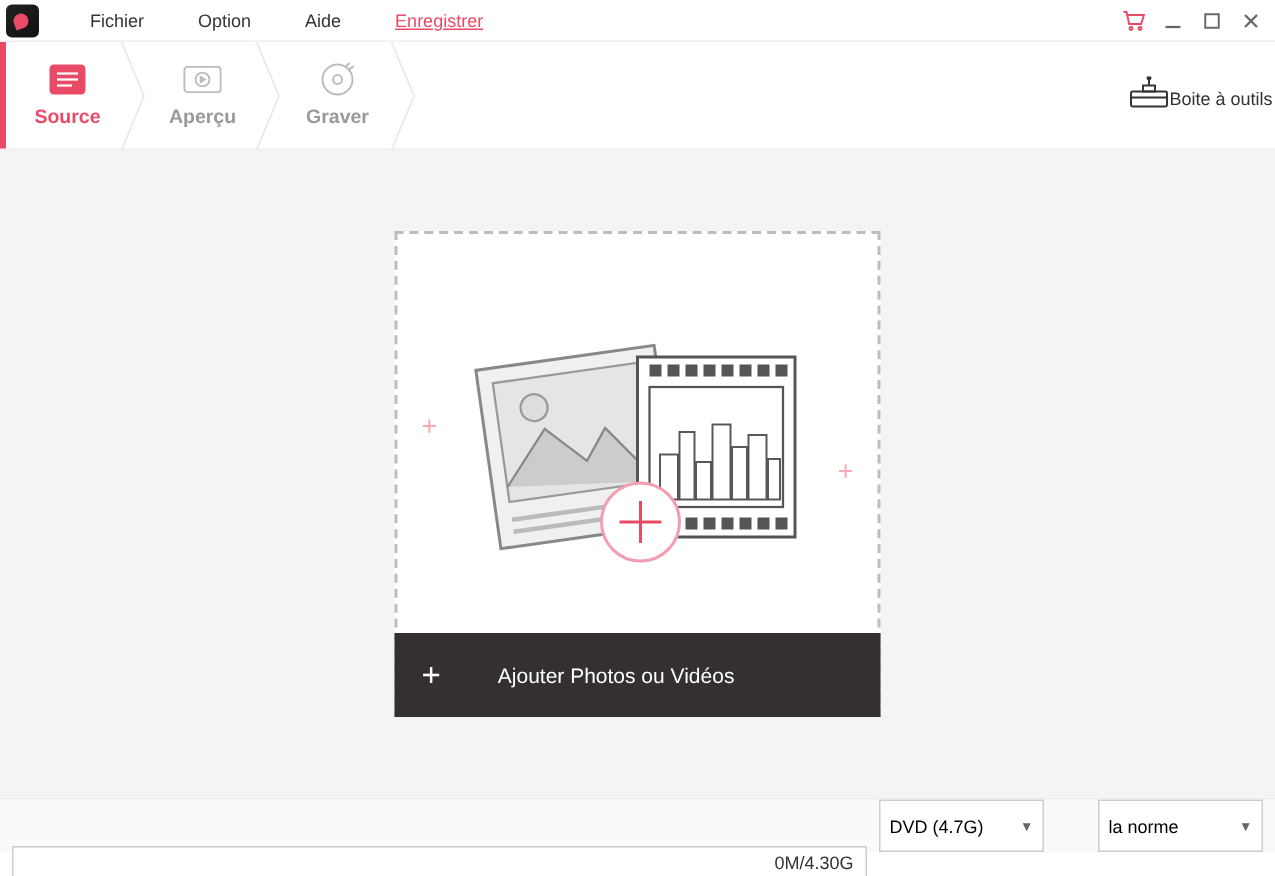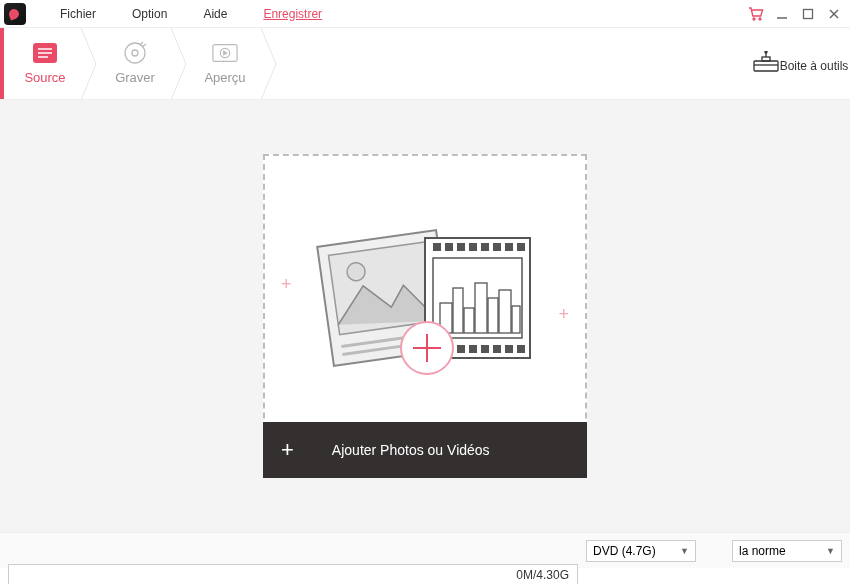--- a/index.html
+++ b/index.html
@@ -12,42 +12,42 @@
   .menu-item { padding: 0 10px; color: #333; cursor: pointer; font-size: 12px; }
   .menu-register { color: #e94a66; text-decoration: underline; }
   .winctrls { margin-left: auto; display: flex; align-items: center; padding-right: 8px; gap: 10px; }
   .winctrl { width: 16px; height: 16px; display: flex; align-items: center; justify-content: center; cursor: pointer; color: #666; }
   .cart-icon svg { stroke: #e94a66; }
 
   
   .tabs-row { height: 72px; display: flex; align-items: center; background: #fff; border-bottom: 1px solid #eee; position: relative; }
   .active-bar { position: absolute; left: 0; top: 0; bottom: 0; width: 4px; background: #e94a66; }
   .steps { display: flex; height: 100%; }
-  .step { width: 90px; display: flex; flex-direction: column; align-items: center; justify-content: center; position: relative; cursor: pointer; }
+  .step { width: 90px; display: flex; flex-direction: column; align-items: center; justify-content: center; position: relative; cursor: pointer; font-weight: bold; }
   .chev { position: absolute; right: -10px; top: 50%; transform: translateY(-50%); width: 20px; height: 72px; pointer-events: none; }
   .chev svg { display: block; }
   .step-label { font-size: 13px; margin-top: 6px; color: #999; }
   .step.active .step-label { color: #e94a66; }
   .step-icon { width: 26px; height: 22px; display: flex; align-items: center; justify-content: center; }
   .tools { margin-left: auto; width: 100px; display: flex; flex-direction: row; align-items: center; justify-content: center; cursor: pointer; }
   .tools-label { font-size: 12px; color: #333; margin-top: 4px; }
 
   
   .main { height: 432px; background: #f4f4f4; display: flex; align-items: center; justify-content: center; }
   .dropzone { width: 324px; height: 324px; background: #fff; position: relative; }
   .dashed { border: 2px dashed #bdbdbd; position: absolute; inset: 0; }
   .illus { position: absolute; left: 0; right: 0; top: 0; bottom: 56px; display: flex; align-items: center; justify-content: center; }
   .addbar { position: absolute; left: 0; right: 0; bottom: 0; height: 56px; background: #33302f; color: #fff; display: flex; align-items: center; padding: 0 18px; cursor: pointer; }
   .addbar .plus { font-size: 22px; font-weight: 300; margin-right: 38px; }
   .addbar .txt { font-size: 14px; flex: 0 0 auto; }
 
   
   .bottombar { height: 36px; background: #fafafa; display: flex; align-items: center; padding: 0 8px; gap: 8px; border-top: 1px solid #eee; }
   .progressbox { flex: 1; height: 22px; border: 1px solid #ccc; background: #fff; display: flex; align-items: center; justify-content: flex-end; padding: 0 8px; font-size: 12px; color: #333; margin-top: 48px; }
-  .select { height: 22px; border: 1px solid #ccc; background: #fff; display: flex; align-items: center; justify-content: space-between; padding: 0 6px; font-size: 12px; cursor: pointer; }
+  .select { height: 35px; border: 1px solid #ccc; background: #fff; display: flex; align-items: center; justify-content: space-between; padding: 0 6px; font-size: 12px; cursor: pointer; }
   .sel-disc { width: 110px; }
   .sel-norm { width: 110px; margin-left: 28px; }
   .caret { font-size: 9px; color: #666; margin-left: 6px; }
 
   
   .spark { position: absolute; color: #f7a9b8; font-size: 18px; }
 </style>
 </head>
 <body>
 
@@ -98,43 +98,43 @@
       </div>
       <div class="step-label">Source</div>
       <div class="chev">
           <svg width="20" height="72" viewBox="0 0 20 72">
             <polyline points="1,0 16,36 1,72" fill="none" stroke="#e6e6e6" stroke-width="1"></polyline>
           </svg>
         </div>
     </div>
     <div class="step">
       <div class="step-icon">
+        <svg width="28" height="20" viewBox="0 0 28 20" fill="none" stroke="#bbb" stroke-width="1.3">
+            <rect x="1" y="1" width="26" height="18" rx="2"></rect>
+            <circle cx="14" cy="10" r="5"></circle>
+            <polygon points="12,7 12,13 17,10" fill="#bbb" stroke="none"></polygon>
+          </svg>
+      </div>
+      <div class="step-label">Aperçu</div>
+      <div class="chev">
+          <svg width="20" height="72" viewBox="0 0 20 72">
+            <polyline points="1,0 16,36 1,72" fill="none" stroke="#e6e6e6" stroke-width="1"></polyline>
+          </svg>
+        </div>
+    </div>
+    <div class="step">
+      <div class="step-icon">
         <svg width="24" height="24" viewBox="0 0 24 24" fill="none" stroke="#bbb" stroke-width="1.3">
             <circle cx="12" cy="12" r="10"></circle>
             <circle cx="12" cy="12" r="3"></circle>
             <line x1="17" y1="4" x2="20" y2="1"></line>
             <line x1="19" y1="6" x2="23" y2="3"></line>
           </svg>
       </div>
       <div class="step-label">Graver</div>
-      <div class="chev">
-          <svg width="20" height="72" viewBox="0 0 20 72">
-            <polyline points="1,0 16,36 1,72" fill="none" stroke="#e6e6e6" stroke-width="1"></polyline>
-          </svg>
-        </div>
-    </div>
-    <div class="step">
-      <div class="step-icon">
-        <svg width="28" height="20" viewBox="0 0 28 20" fill="none" stroke="#bbb" stroke-width="1.3">
-            <rect x="1" y="1" width="26" height="18" rx="2"></rect>
-            <circle cx="14" cy="10" r="5"></circle>
-            <polygon points="12,7 12,13 17,10" fill="#bbb" stroke="none"></polygon>
-          </svg>
-      </div>
-      <div class="step-label">Aperçu</div>
       <div class="chev">
           <svg width="20" height="72" viewBox="0 0 20 72">
             <polyline points="1,0 16,36 1,72" fill="none" stroke="#e6e6e6" stroke-width="1"></polyline>
           </svg>
         </div>
     </div>
   </div>
   <div class="tools">
     <div>
       <svg width="28" height="22" viewBox="0 0 28 22" fill="none" stroke="#333" stroke-width="1.3">

